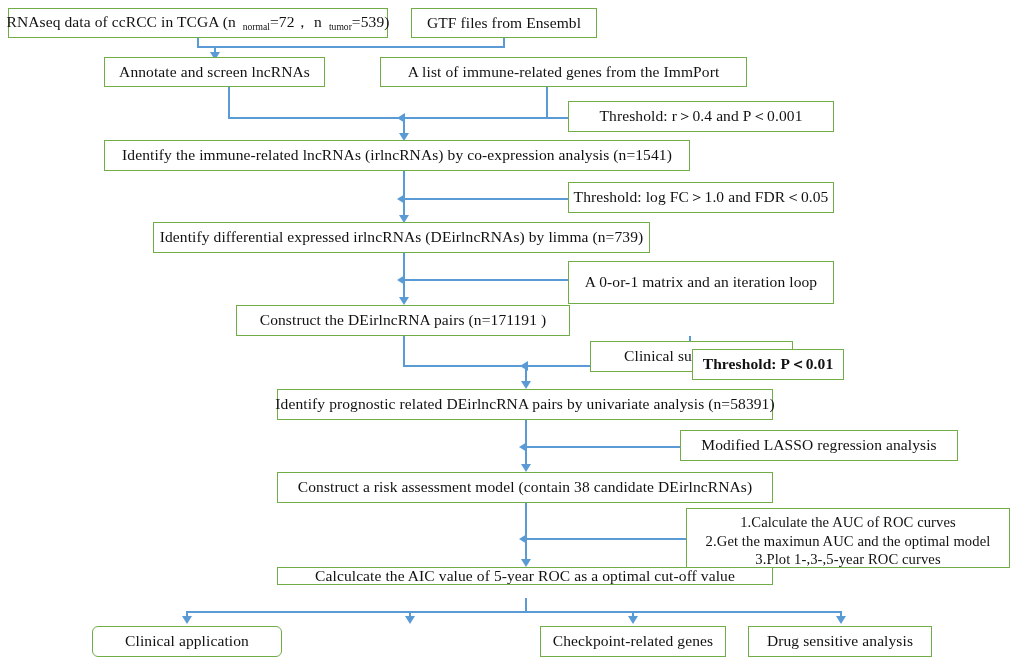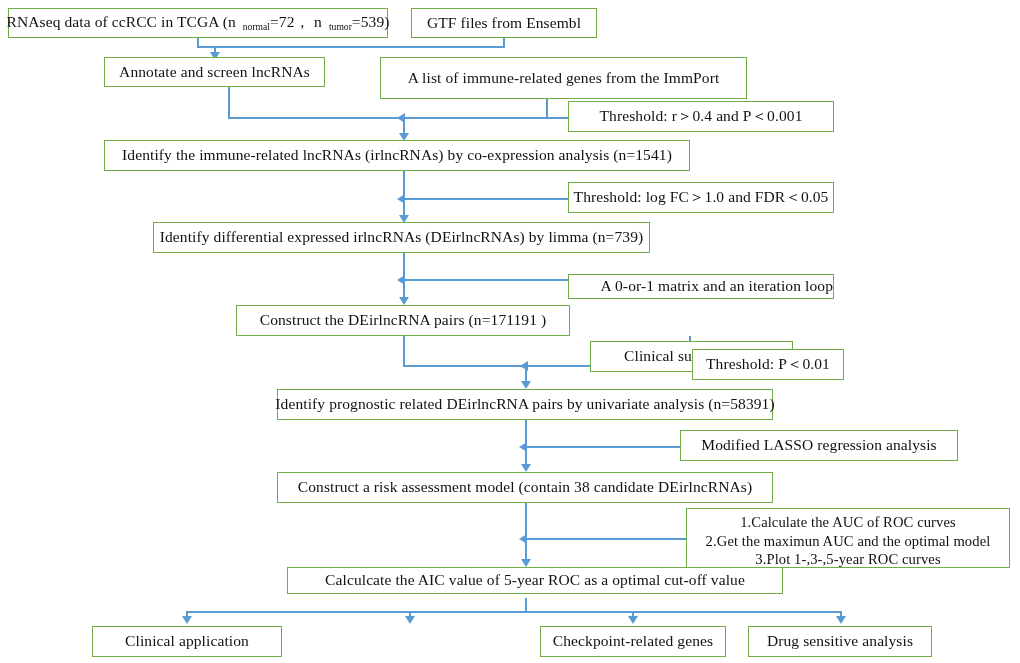--- a/index.html
+++ b/index.html
@@ -66,21 +66,21 @@
   <div class="ln-v" style="left:197px;top:38px;height:9px;"></div>
   <div class="ln-v" style="left:503px;top:38px;height:9px;"></div>
   <div class="ln-h" style="left:197px;top:46px;width:308px;"></div>
   <div class="ln-v" style="left:214px;top:46px;height:10px;"></div>
   <div class="arw down" style="left:210px;top:52px;"></div>
 
   <div class="box" style="left:104px;top:57px;width:221px;height:30px;">
     <span>Annotate and screen lncRNAs</span>
   </div>
 
-  <div class="box" style="left:380px;top:57px;width:367px;height:42px;">
+  <div class="box" style="left:380px;top:57px;width:367px;height:30px;">
     <span>A list of immune-related genes from the ImmPort</span>
   </div>
 
   <div class="box" style="left:568px;top:101px;width:266px;height:31px;">
     <span>Threshold: r＞0.4 and P＜0.001</span>
   </div>
 
   <div class="ln-v" style="left:228px;top:87px;height:31px;"></div>
   <div class="ln-v" style="left:546px;top:87px;height:31px;"></div>
   <div class="ln-h" style="left:228px;top:117px;width:320px;"></div>
@@ -99,38 +99,38 @@
 
   <div class="ln-v" style="left:403px;top:171px;height:50px;"></div>
   <div class="ln-h" style="left:404px;top:198px;width:166px;"></div>
   <div class="arw left" style="left:397px;top:194px;"></div>
   <div class="arw down" style="left:399px;top:215px;"></div>
 
   <div class="box" style="left:153px;top:222px;width:497px;height:31px;">
     <span>Identify differential expressed irlncRNAs (DEirlncRNAs) by limma (n=739)</span>
   </div>
 
-  <div class="box" style="left:568px;top:274px;width:266px;height:25px;justify-content:flex-end;">
+  <div class="box" style="left:568px;top:261px;width:266px;height:43px;">
     <span>A 0-or-1 matrix and an iteration loop</span>
   </div>
 
   <div class="ln-v" style="left:403px;top:253px;height:50px;"></div>
   <div class="ln-h" style="left:404px;top:279px;width:166px;"></div>
   <div class="arw left" style="left:397px;top:275px;"></div>
   <div class="arw down" style="left:399px;top:297px;"></div>
 
   <div class="box" style="left:236px;top:305px;width:334px;height:31px;">
     <span>Construct the DEirlncRNA pairs (n=171191 )</span>
   </div>
 
   <div class="box" style="left:590px;top:305px;width:203px;height:31px;margin-top:36px;">
     <span>Clinical survival data</span>
   </div>
 
-  <div class="box" style="left:692px;top:349px;width:152px;height:31px;">
+  <div class="box" style="left:692px;top:349px;width:152px;height:31px;font-weight:bold;">
     <span>Threshold: P＜0.01</span>
   </div>
 
   <div class="ln-v" style="left:403px;top:336px;height:30px;"></div>
   <div class="ln-v" style="left:689px;top:336px;height:30px;"></div>
   <div class="ln-h" style="left:403px;top:365px;width:288px;"></div>
   <div class="ln-h" style="left:527px;top:365px;width:167px;"></div>
   <div class="arw left" style="left:520px;top:361px;"></div>
   <div class="ln-v" style="left:525px;top:365px;height:19px;"></div>
   <div class="arw down" style="left:521px;top:381px;"></div>
@@ -156,40 +156,40 @@
     <span class="ln">1.Calculate the AUC of ROC curves</span>
     <span class="ln">2.Get the maximun AUC and the optimal model</span>
     <span class="ln">3.Plot 1-,3-,5-year ROC curves</span>
   </div>
 
   <div class="ln-v" style="left:525px;top:503px;height:62px;"></div>
   <div class="ln-h" style="left:526px;top:538px;width:162px;"></div>
   <div class="arw left" style="left:519px;top:534px;"></div>
   <div class="arw down" style="left:521px;top:559px;"></div>
 
-  <div class="box" style="left:287px;top:567px;width:496px;height:27px;">
+  <div class="box" style="left:277px;top:567px;width:496px;height:18px;">
     <span>Calculcate the AIC value of 5-year ROC as a optimal cut-off value</span>
   </div>
 
   <div class="ln-v" style="left:525px;top:598px;height:14px;"></div>
   <div class="ln-h" style="left:186px;top:611px;width:656px;"></div>
 
   <div class="ln-v" style="left:186px;top:611px;height:8px;"></div>
   <div class="arw down" style="left:182px;top:616px;"></div>
 
   <div class="ln-v" style="left:409px;top:611px;height:8px;"></div>
   <div class="arw down" style="left:405px;top:616px;"></div>
 
   <div class="ln-v" style="left:632px;top:611px;height:8px;"></div>
   <div class="arw down" style="left:628px;top:616px;"></div>
 
   <div class="ln-v" style="left:840px;top:611px;height:8px;"></div>
   <div class="arw down" style="left:836px;top:616px;"></div>
 
-  <div class="box" style="left:92px;top:626px;width:190px;height:31px;">
+  <div class="box" style="left:92px;top:626px;width:190px;height:31px;border-radius:6px;">
     <span>Clinical application</span>
   </div>
 
 
   <div class="box" style="left:540px;top:626px;width:186px;height:31px;">
     <span>Checkpoint-related genes</span>
   </div>
 
   <div class="box" style="left:748px;top:626px;width:184px;height:31px;">
     <span>Drug sensitive analysis</span>

